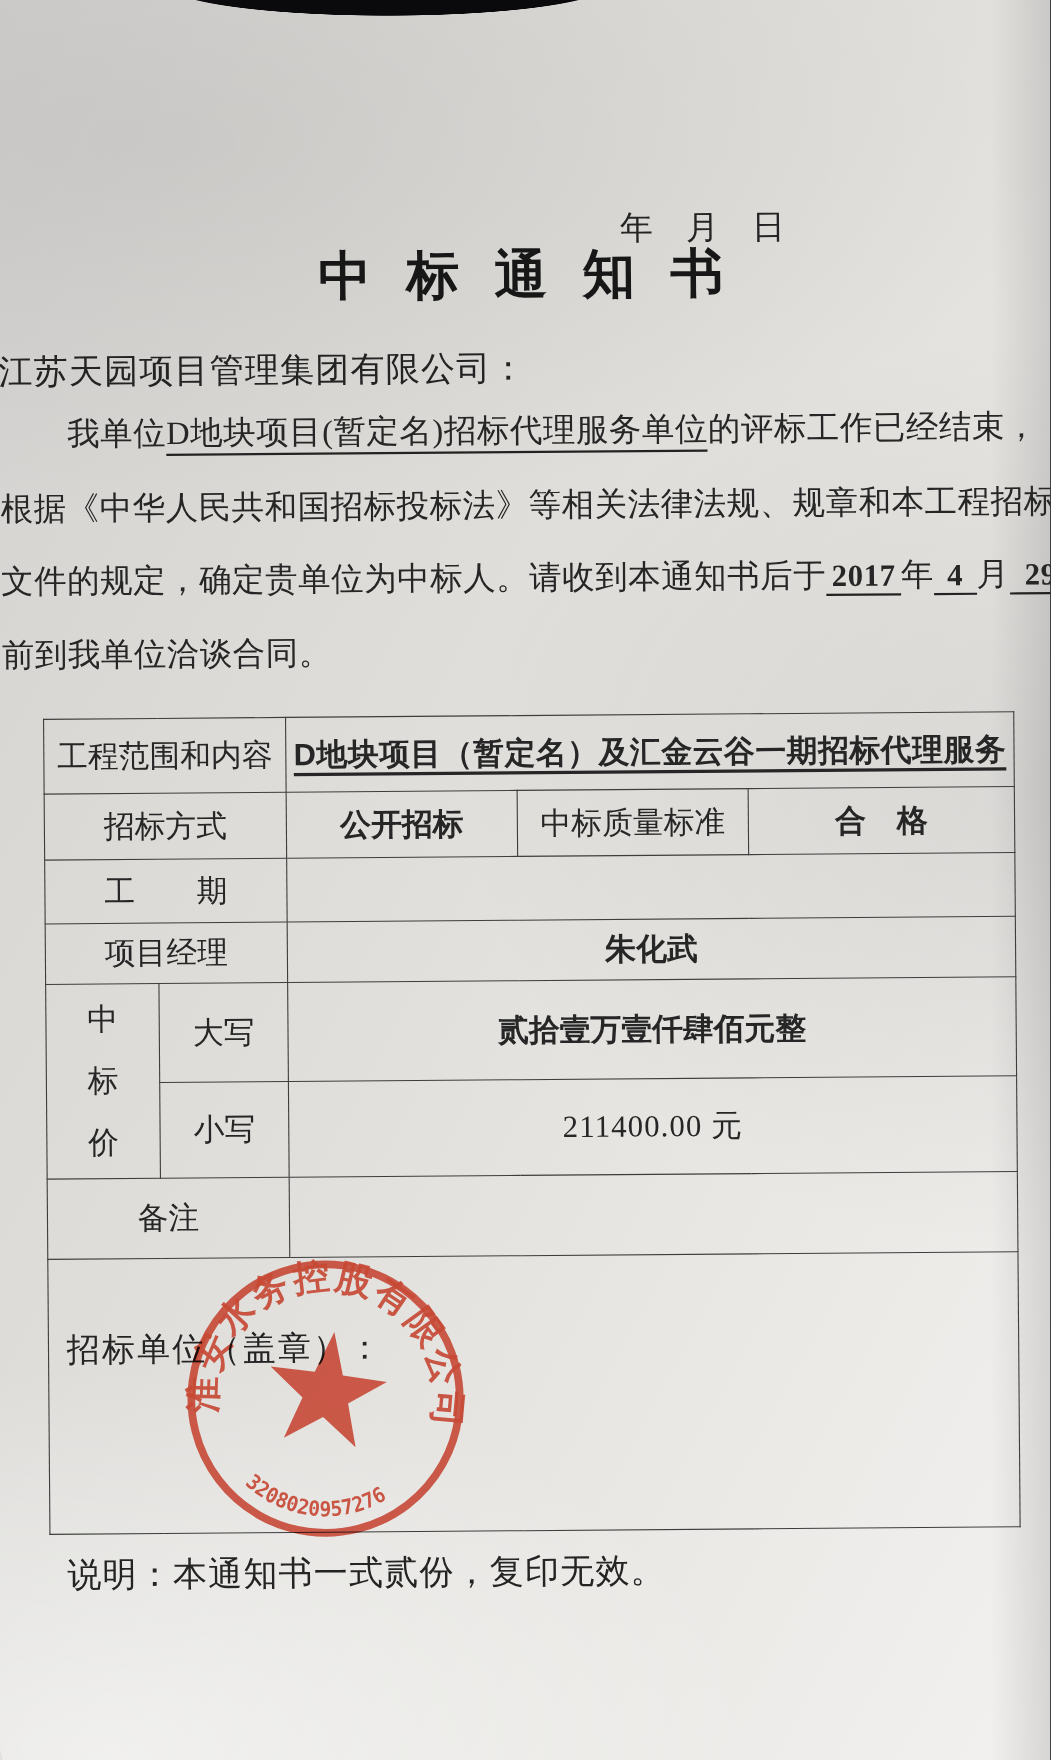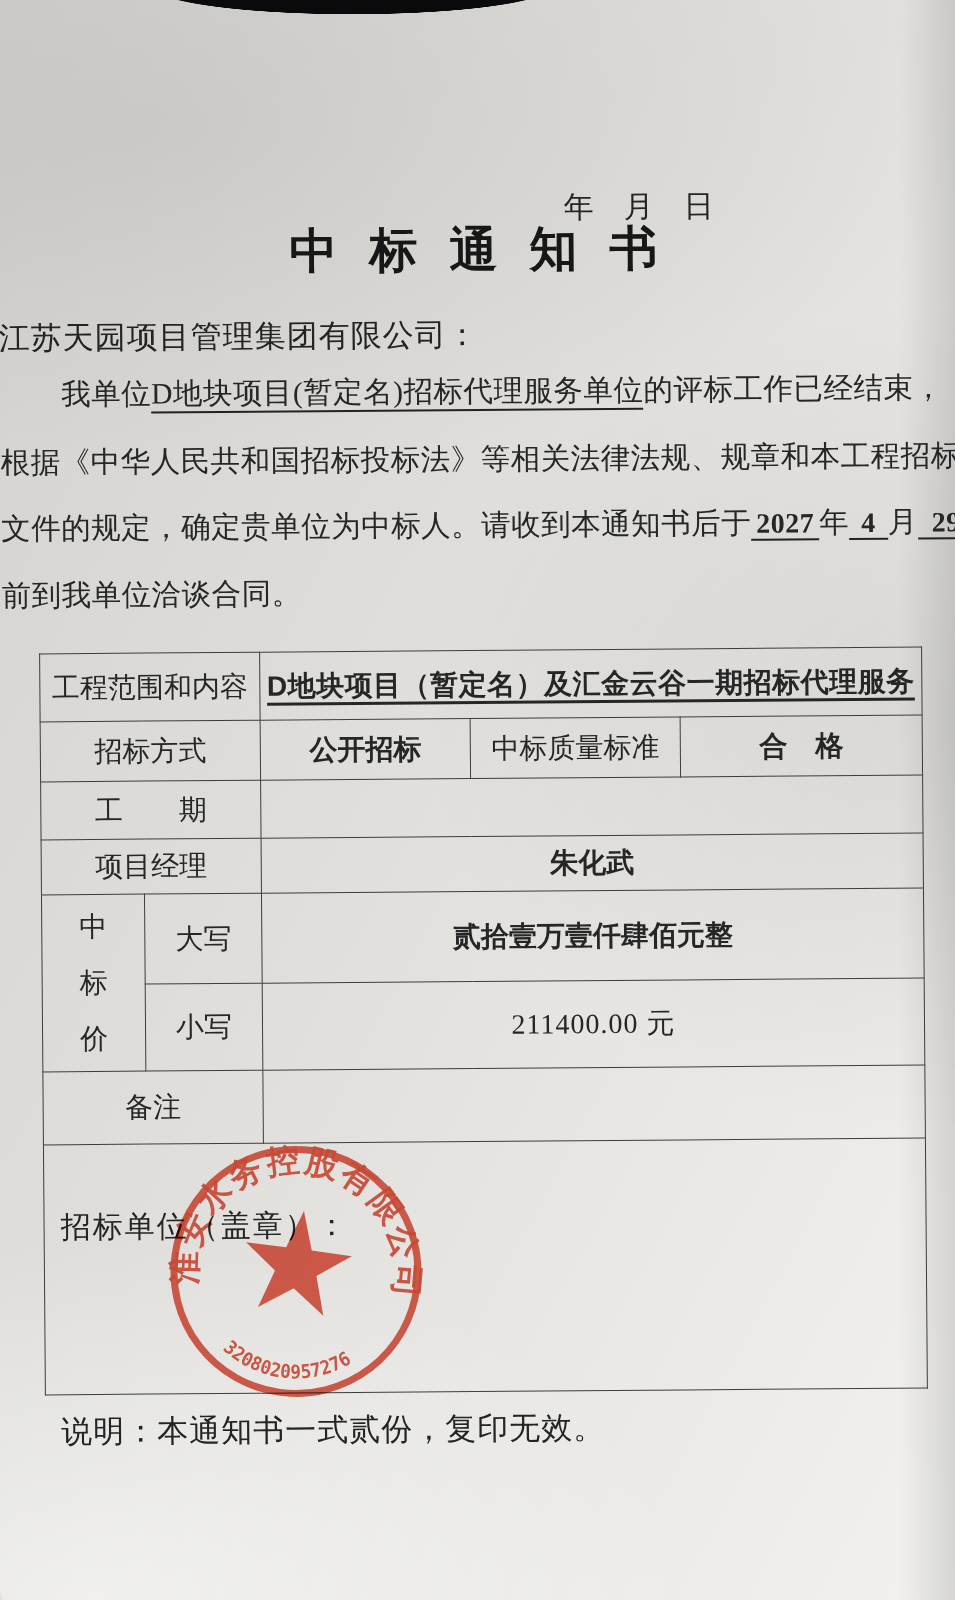--- a/index.html
+++ b/index.html
@@ -92,21 +92,21 @@
   <div class="rot">
 
     <div class="title">中标通知书</div>
 
     <div class="addressee">江苏天园项目管理集团有限公司：</div>
 
     <div class="bline l1"><span>我单位</span><span class="u-phrase">D地块项目(暂定名)招标代理服务单位</span><span>的评标工作已经结束，</span></div>
 
     <div class="bline l2">根据《中华人民共和国招标投标法》等相关法律法规、规章和本工程招标</div>
 
-    <div class="bline l3"><span>文件的规定，确定贵单位为中标人。请收到本通知书后于</span><span class="u-date u-y">2027</span><span>年</span><span class="u-date u-m">4</span><span>月</span><span class="u-date u-d">29</span></div>
+    <div class="bline l3"><span>文件的规定，确定贵单位为中标人。请收到本通知书后于</span><span class="u-date u-y">2017</span><span>年</span><span class="u-date u-m">4</span><span>月</span><span class="u-date u-d">29</span></div>
 
     <div class="bline l4">前到我单位洽谈合同。</div>
 
     <table class="grid">
       <colgroup>
           <col style="width:103px">
           <col style="width:117px">
           <col style="width:210px">
           <col style="width:210px">
           <col style="width:242px">

